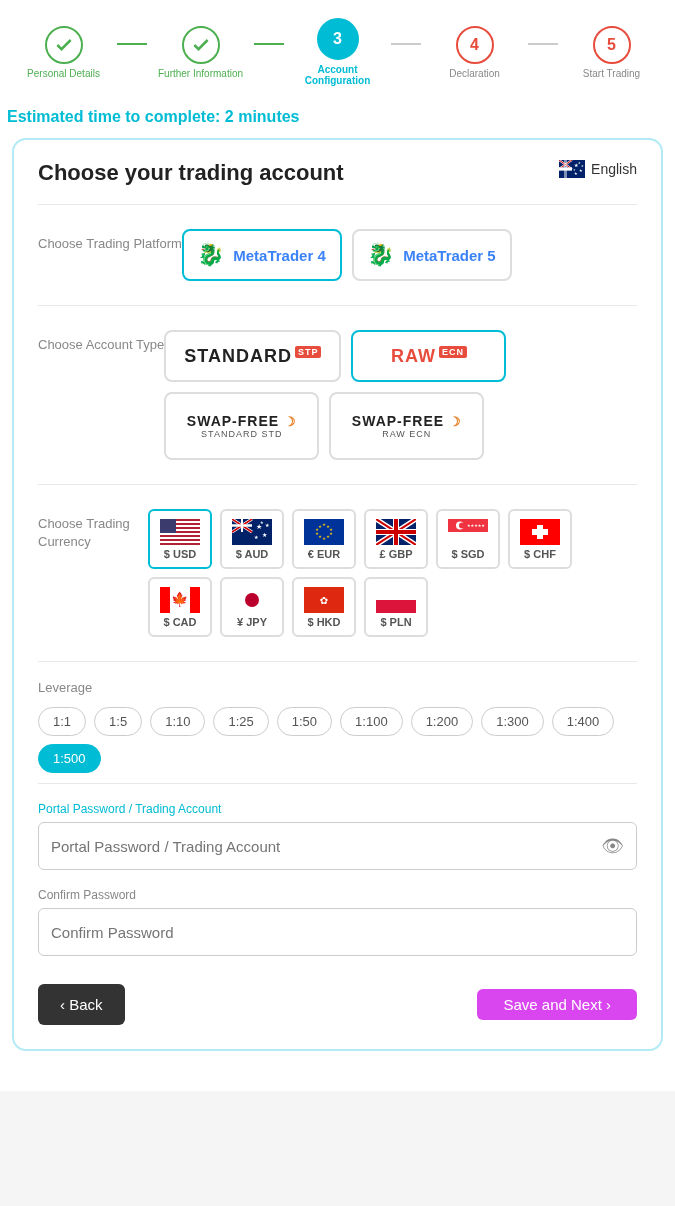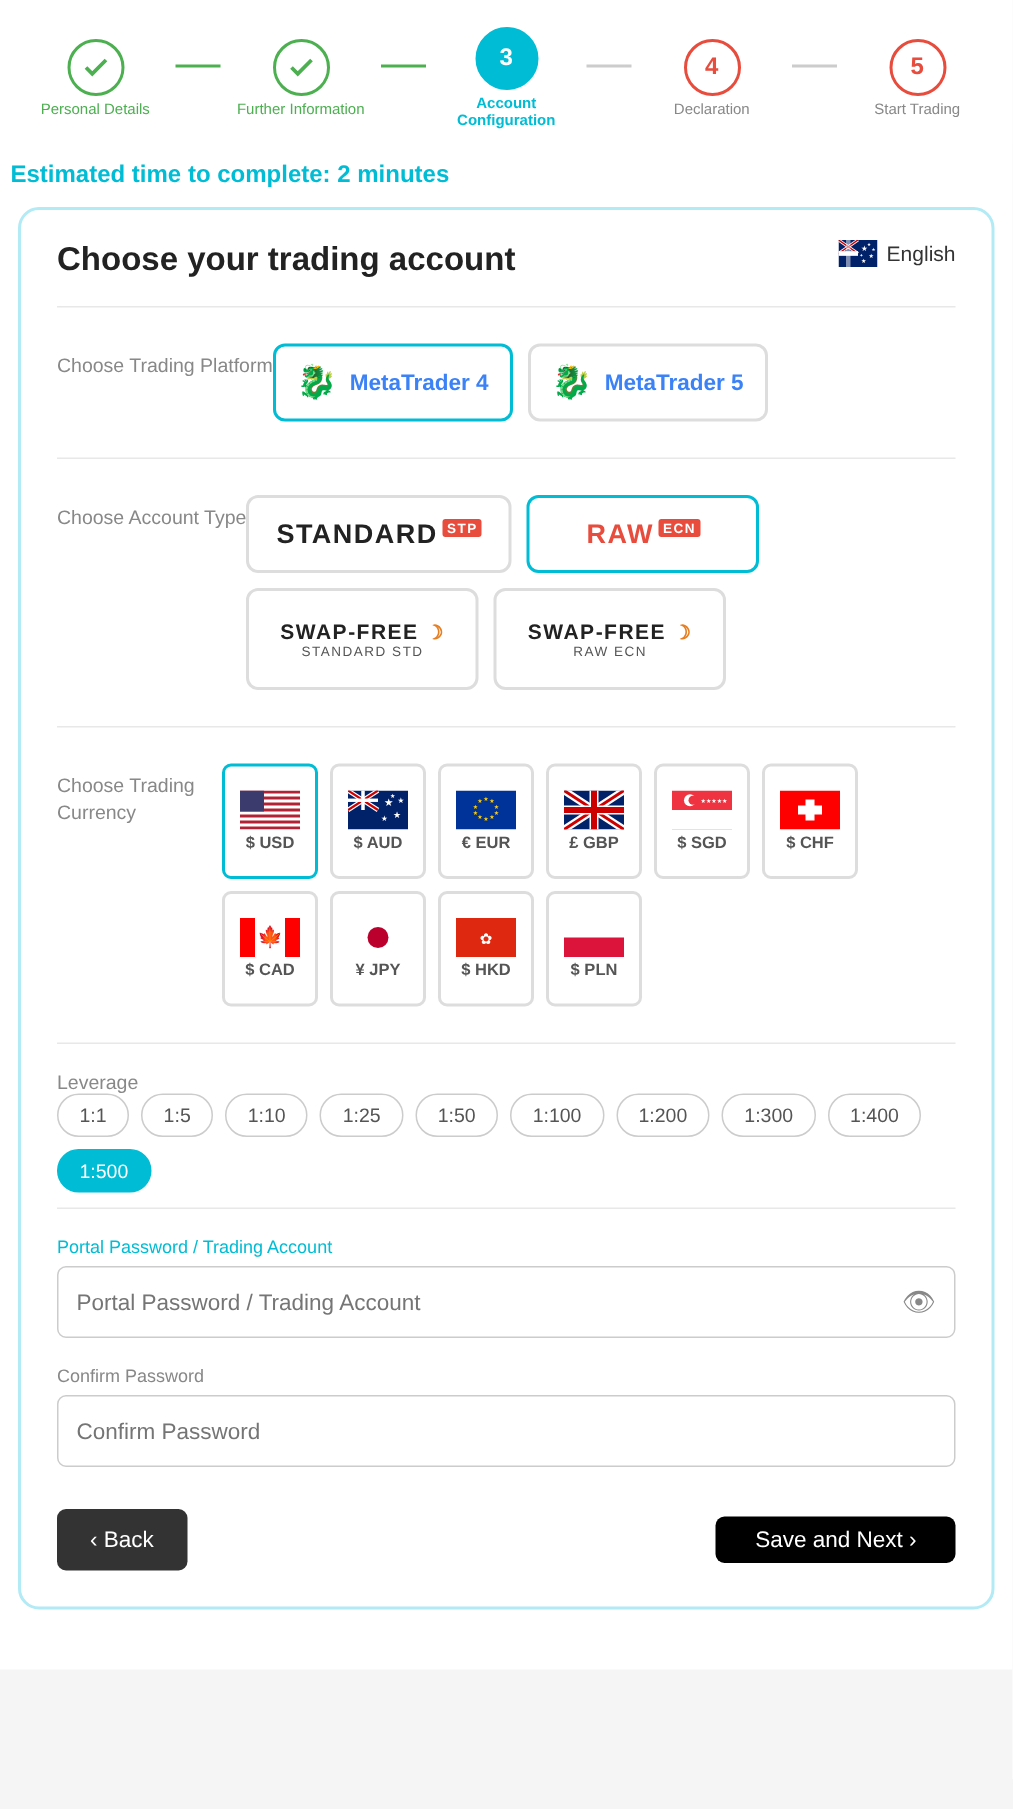--- a/index.html
+++ b/index.html
@@ -227,21 +227,21 @@
     
     .currency-grid {
       display: flex;
       flex-wrap: wrap;
       gap: 8px;
     }
     .currency-option {
       border: 2px solid #ddd;
       border-radius: 6px;
       width: 64px;
-      height: 77px;
+      height: 60px;
       display: flex;
       flex-direction: column;
       align-items: center;
       justify-content: center;
       cursor: pointer;
       background: #fff;
       gap: 3px;
     }
     .currency-option.selected {
       border-color: #00bcd4;
@@ -253,20 +253,21 @@
     }
 
     
     .leverage-section {
       padding: 18px 0 10px;
       border-top: 1px solid #e8e8e8;
     }
     .leverage-label {
       font-size: 13px;
       color: #888;
+      margin-bottom: 12px;
     }
     .leverage-options {
       display: flex;
       flex-wrap: wrap;
       gap: 8px;
     }
     .leverage-btn {
       border: 1px solid #ccc;
       border-radius: 20px;
       padding: 6px 14px;
@@ -334,21 +335,21 @@
       border: none;
       border-radius: 6px;
       padding: 12px 22px;
       font-size: 15px;
       cursor: pointer;
       display: flex;
       align-items: center;
       gap: 6px;
     }
     .btn-next {
-      background: #000000;
+      background: #d946ef;
       color: #fff;
       border: none;
       border-radius: 6px;
       padding: 7px 26px;
       font-size: 15px;
       cursor: pointer;
       display: flex;
       align-items: center;
       gap: 6px;
     }

